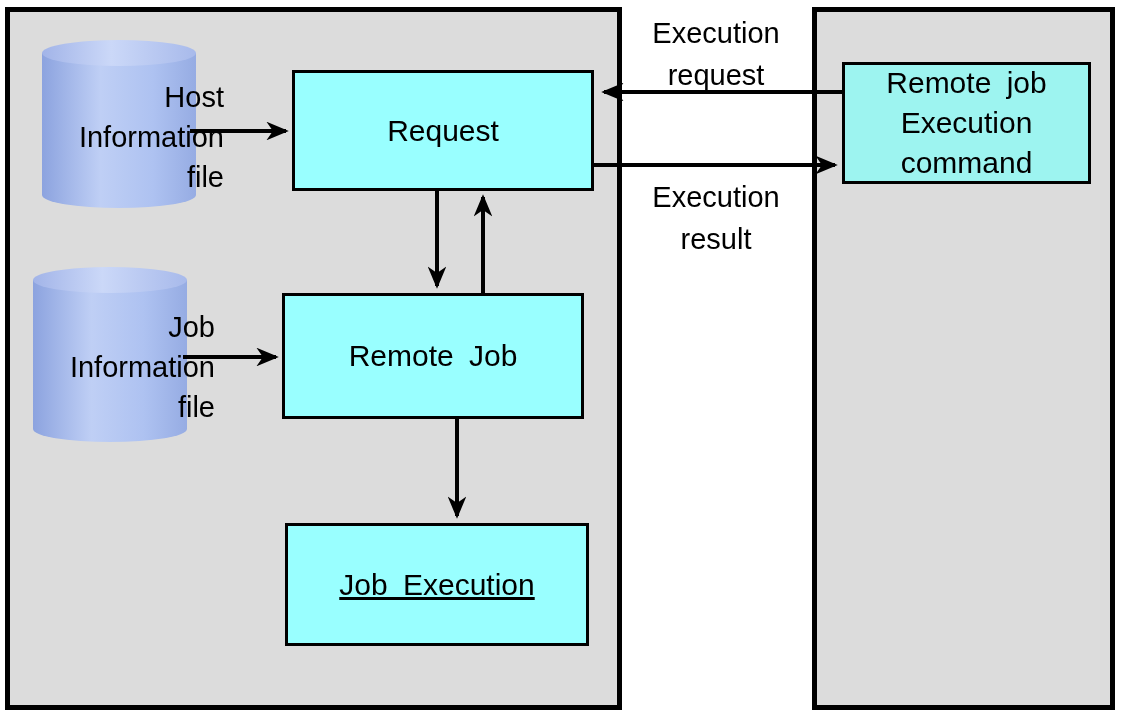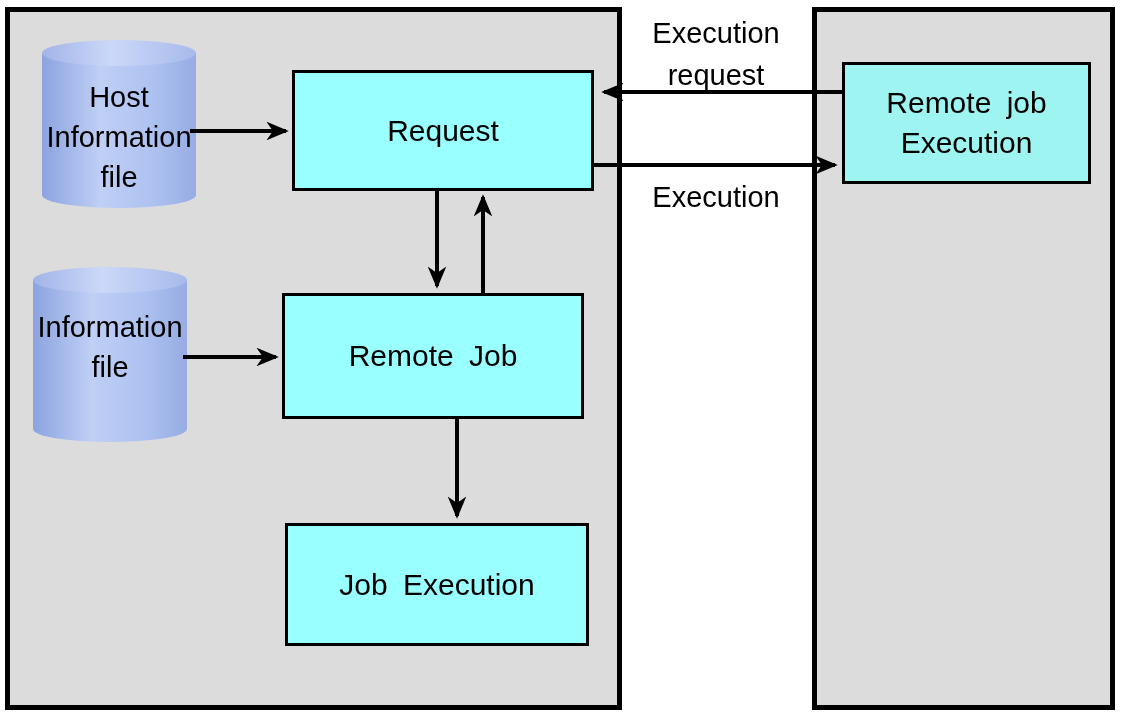--- a/index.html
+++ b/index.html
@@ -16,26 +16,26 @@
   #gfx{position:absolute;left:0;top:0;z-index:2;}
   .node{
     position:absolute;background:var(--box-fill,#99ffff);
     border:3px solid var(--box-border,#000);box-sizing:border-box;
     display:flex;flex-direction:column;align-items:center;justify-content:center;
     font-size:30px;line-height:40px;text-align:center;word-spacing:7px;z-index:3;
   }
   .node span{display:block;}
   #request-box{left:292px;top:70px;width:302px;height:121px;}
   #remote-program-box{left:282px;top:293px;width:302px;height:126px;}
-  #job-exec-box{left:285px;top:523px;width:304px;height:123px;}
+  #job-exec-box{left:285px;top:523px;width:304px;height:123px;text-decoration:underline;}
   #remote-command-box{left:842px;top:62px;width:249px;height:122px;background:var(--box-fill-remote,#9df4f0);}
   .cyl-label{
     position:absolute;text-align:center;font-size:29px;line-height:40px;z-index:3;
   }
-  .cyl-label span{display:block;}
+  .cyl-label span{display:block;text-align:right;}
   #host-label{left:14px;top:77px;width:210px;}
   #job-label{left:5px;top:307px;width:210px;}
   .flow-label{
     position:absolute;text-align:center;font-size:29px;line-height:42px;z-index:3;
   }
   .flow-label span{display:block;}
   #exec-request-label{left:636px;top:12px;width:160px;}
   #exec-result-label{left:636px;top:176px;width:160px;}
 </style>
 </head>
@@ -92,33 +92,36 @@
     <span>Remote Job</span>
   </div>
 
   <div class="node" id="job-exec-box">
     <span>Job Execution</span>
   </div>
 
   <div class="node" id="remote-command-box">
     <span>Remote job</span>
     <span>Execution</span>
+    <span>command</span>
   </div>
 
   <div class="cyl-label" id="host-label">
     <span>Host</span>
     <span>Information</span>
     <span>file</span>
   </div>
   <div class="cyl-label" id="job-label">
+    <span>Job</span>
     <span>Information</span>
     <span>file</span>
   </div>
 
   <div class="flow-label" id="exec-request-label">
     <span>Execution</span>
     <span>request</span>
   </div>
   <div class="flow-label" id="exec-result-label">
     <span>Execution</span>
+    <span>result</span>
   </div>
 
 </div>
 
 </body></html>

